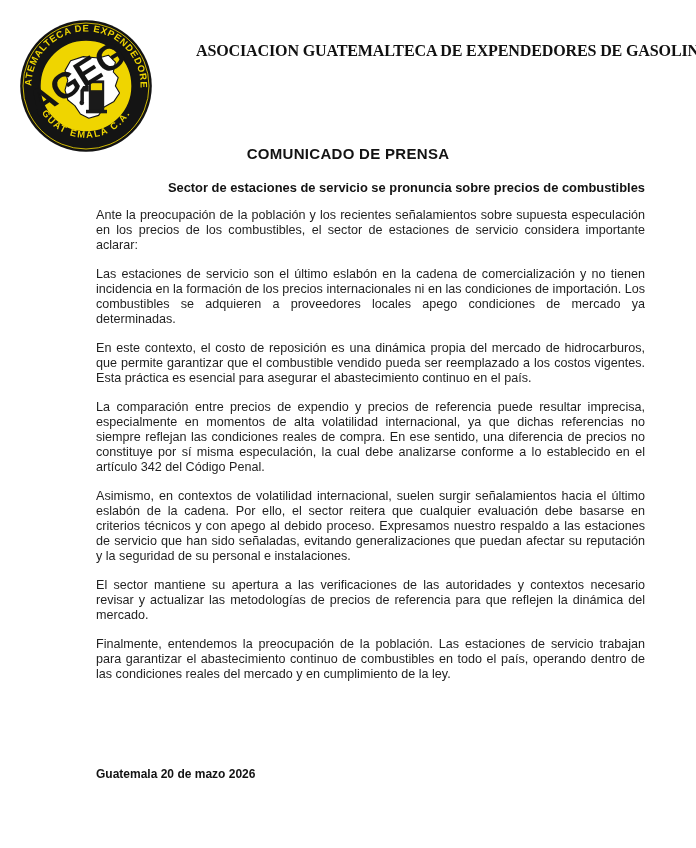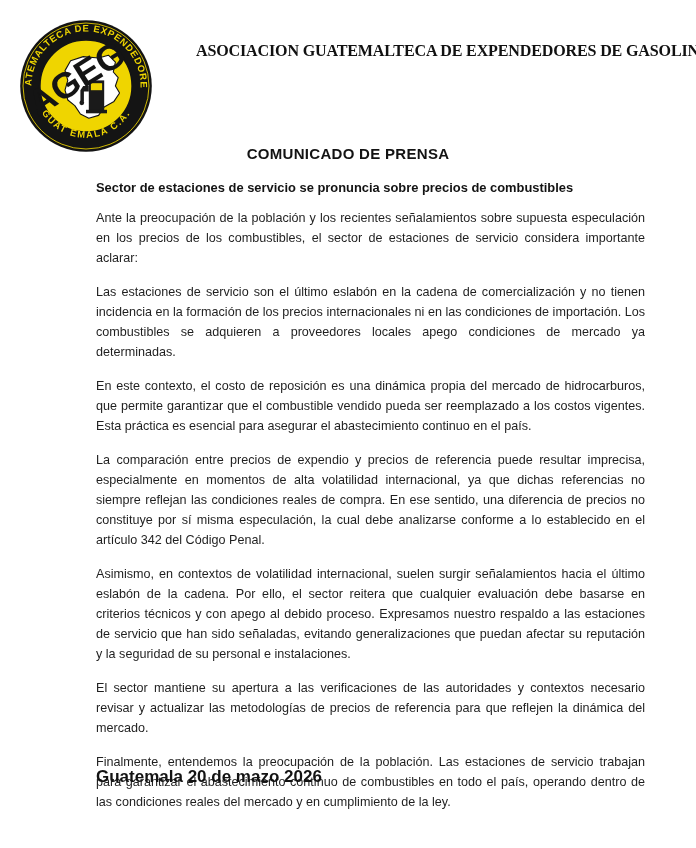--- a/index.html
+++ b/index.html
@@ -59,49 +59,49 @@
     font-size: 15px;
     font-weight: bold;
     letter-spacing: 0.3px;
     color: #131313;
   }
   .doc-subheading {
     position: absolute;
     left: 96px;
     top: 180px;
     width: 549px;
-    text-align: left;
+    text-align: right;
     font-size: 12.9px;
     font-weight: bold;
     color: #131313;
   }
 
   
   .body-col {
     position: absolute;
     left: 96px;
     top: 208px;
     width: 549px;
   }
   .para {
     font-size: 12.6px;
-    line-height: 20px;
+    line-height: 15px;
     text-align: justify;
     text-justify: inter-word;
     color: #1f1f1f;
     margin: 0 0 14px 0;
     hyphens: none;
   }
   .para:last-of-type { margin-bottom: 8px; }
 
   .signature {
     position: absolute;
     left: 96px;
     top: 767px;
-    font-size: 17px;
+    font-size: 12px;
     font-weight: bold;
     color: #131313;
   }
 </style>
 </head>
 <body>
 
 <div class="page">
 
   <div class="logo">

